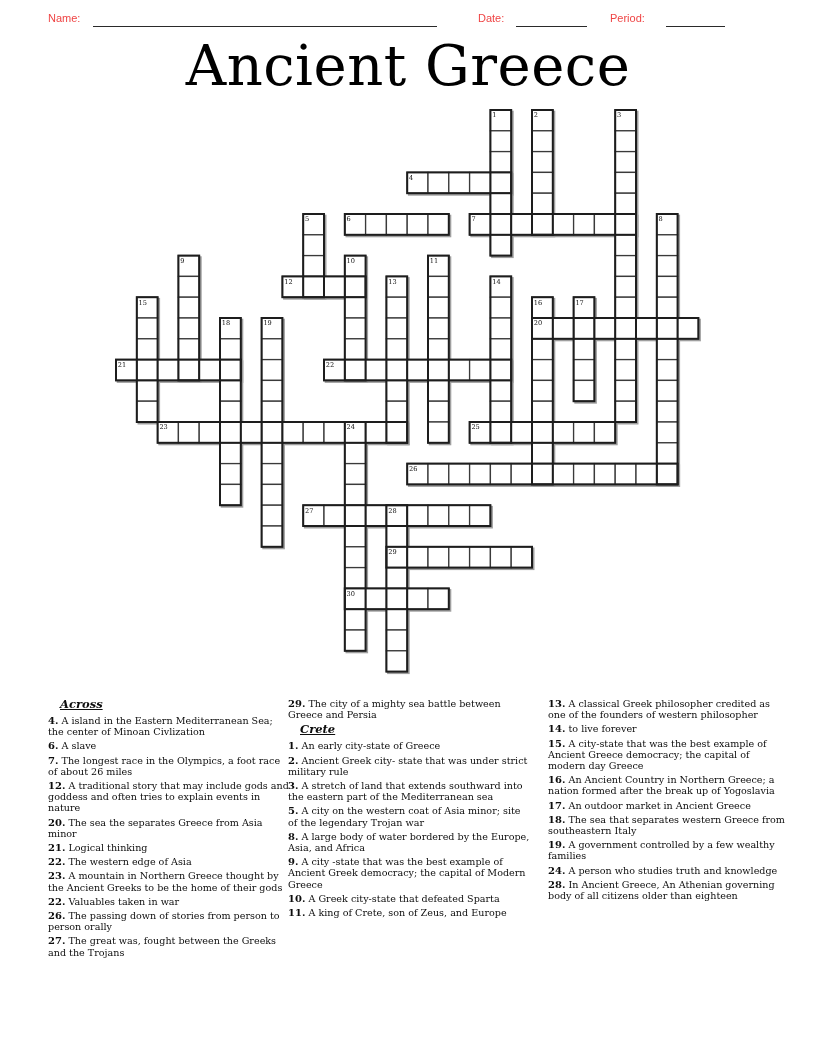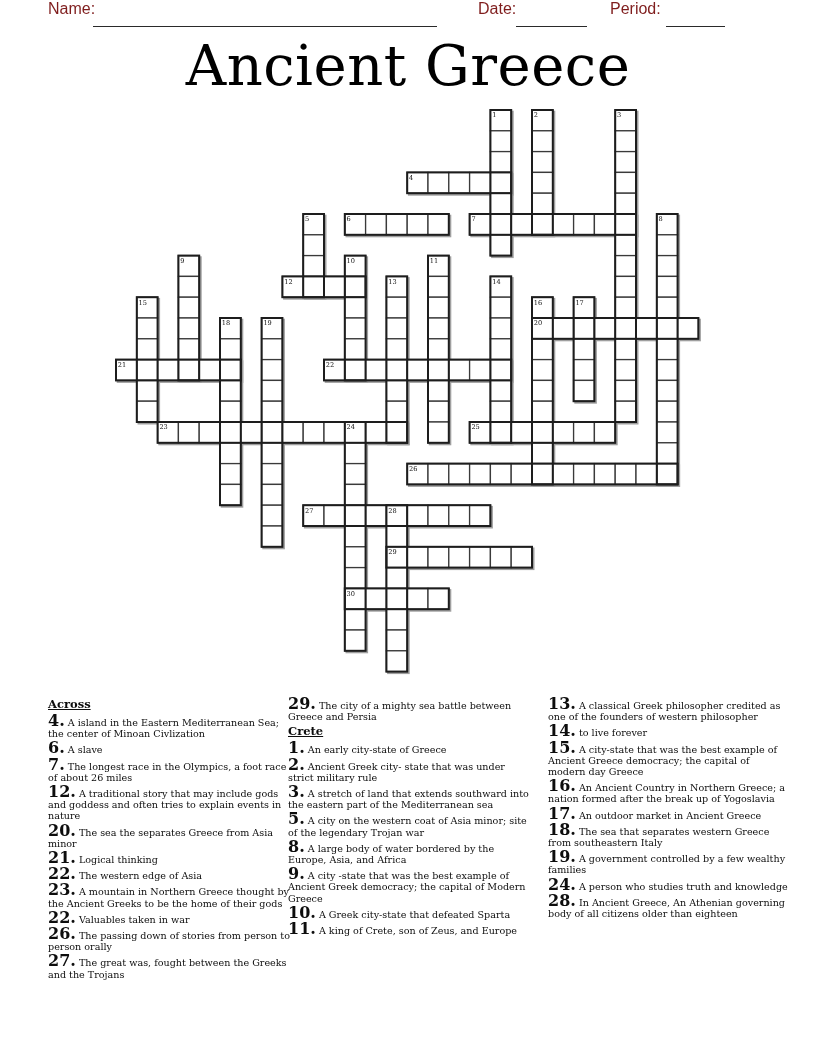--- a/index.html
+++ b/index.html
@@ -1,21 +1,21 @@
 <!DOCTYPE html>
 <html><head>
 <meta charset="utf-8">
 <style>
   html,body{margin:0;padding:0;background:#ffffff;}
   #sheet{
     position:relative;width:816px;height:1056px;background:#ffffff;overflow:hidden;
     font-family:"Liberation Sans",sans-serif;color:#111;
   }
   
-  .hdr-label{position:absolute;top:0;font-size:16px;color:#7f1d1d;white-space:nowrap;}
+  .hdr-label{position:absolute;top:12px;font-size:11px;color:#ef4444;white-space:nowrap;}
   .hdr-line{position:absolute;top:7px;height:19px;border-bottom:1.6px solid #2a2a2a;}
   #name-label{left:48px;}
   #name-line{left:93px;width:344px;}
   #date-label{left:478px;}
   #date-line{left:516px;width:71px;}
   #period-label{left:610px;}
   #period-line{left:666px;width:59px;}
   
   #page-title{
     position:absolute;left:0;right:0;top:33px;margin:0;text-align:center;
@@ -28,24 +28,24 @@
   .clue-col{
     position:absolute;top:698px;width:242px;
     font-family:"DejaVu Serif","Liberation Serif",serif;
     font-size:9.6px;line-height:11.2px;color:#0d0d0d;
   }
   #clue-col-1{left:48px;}
   #clue-col-2{left:288px;}
   #clue-col-3{left:548px;}
   .clue-heading{
     font-weight:bold;font-size:11.5px;text-decoration:underline;
-    margin:0 0 4px 0;line-height:13px;
+    margin:0 0 4px 12px;line-height:13px;font-style:italic;
   }
   .clue{margin:0 0 3px 0;}
-  .clue b{font-size:16px;}
+  .clue b{font-size:10px;}
 </style>
 </head>
 <body>
 
 <div id="sheet">
 
   <span class="hdr-label" id="name-label">Name:</span>
   <span class="hdr-line" id="name-line"></span>
 
   <span class="hdr-label" id="date-label">Date:</span>

